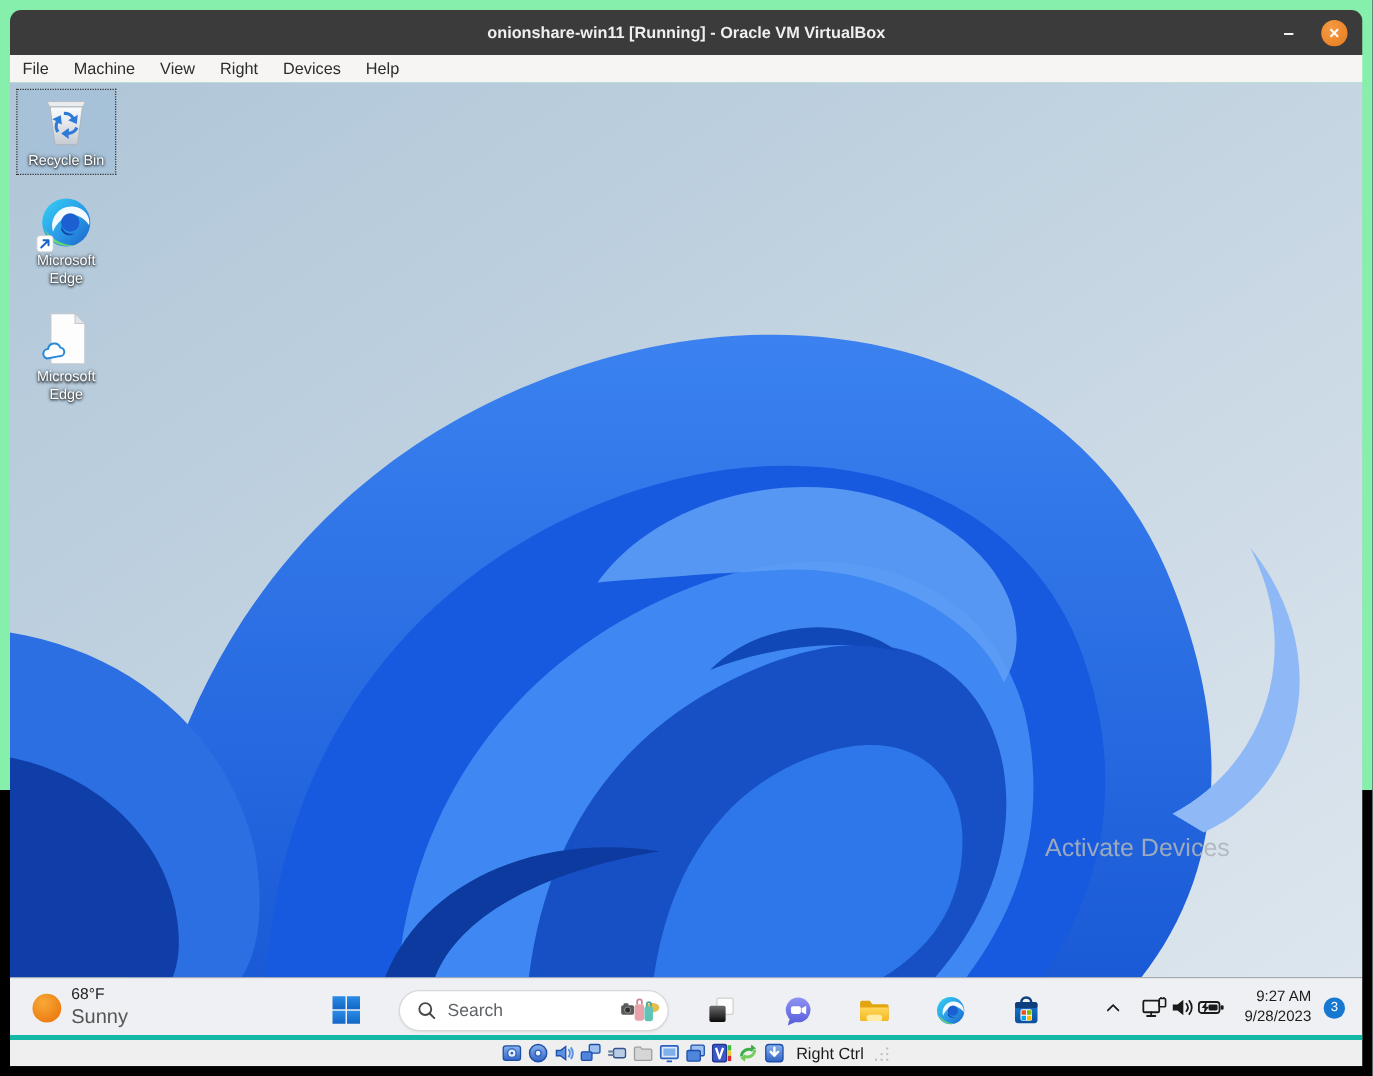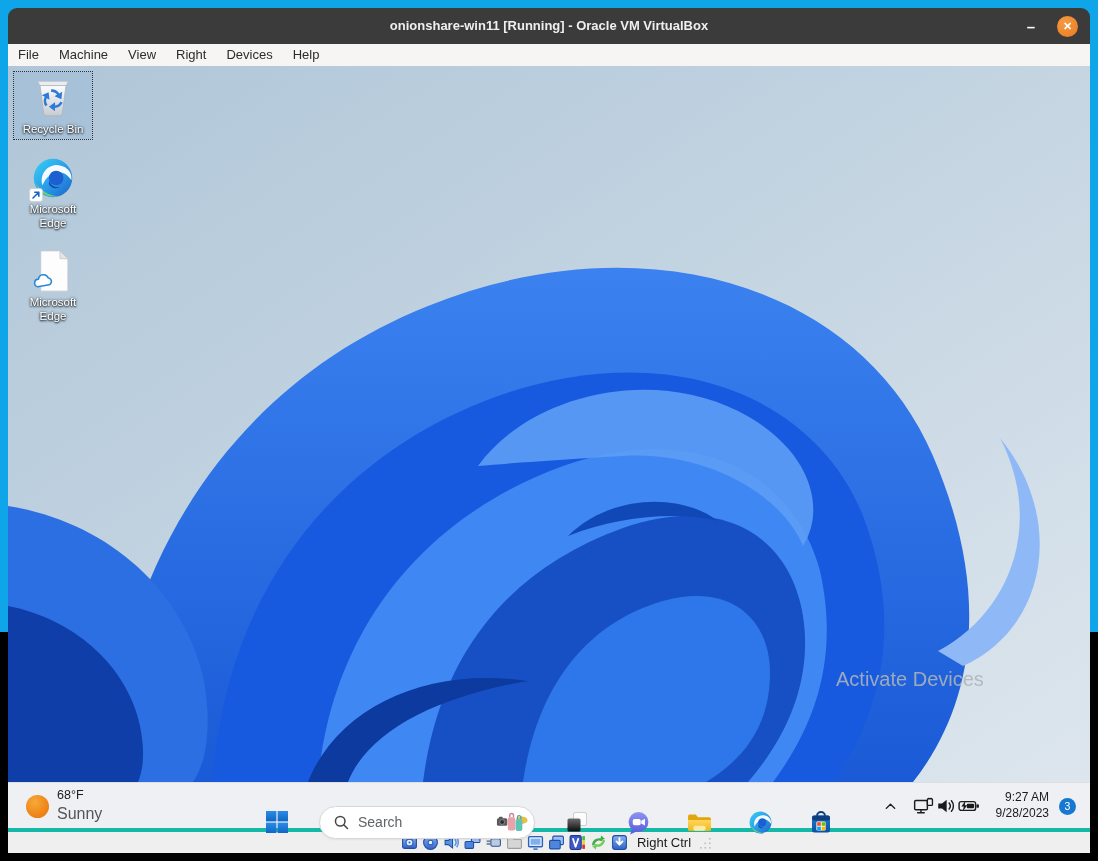--- a/index.html
+++ b/index.html
@@ -1,17 +1,17 @@
 <!DOCTYPE html>
 <html><head>
 <meta charset="utf-8">
 <style>
   * { margin:0; padding:0; box-sizing:border-box; }
   body { background:#000; font-family:"Liberation Sans", sans-serif; width:1098px; height:861px; overflow:hidden; }
-  .frame { width:1098px; height:632px; background:#0ea5e9; padding:8px; }
+  .frame { width:1098px; height:632px; background:#86efac; padding:8px; }
   .vbox-window { width:1082px; height:845px; display:flex; flex-direction:column; border-radius:9px 9px 0 0; overflow:hidden; }
 
   
   .titlebar { height:36px; background:#3b3b3b; position:relative; flex:none; }
   .titlebar .title { position:absolute; left:0; right:0; top:0; height:36px; line-height:36px; text-align:center; color:#efefef; font-size:13px; font-weight:bold; }
   .win-controls { position:absolute; right:12px; top:0; height:36px; display:flex; align-items:center; gap:16px; }
   .min-btn { color:#fff; font-size:15px; font-weight:bold; width:20px; text-align:center; cursor:default; }
   .close-btn { width:21px; height:21px; border-radius:50%; background:radial-gradient(circle at 35% 30%, #f49a43, #e87c1e); color:#fff; font-size:11px; font-weight:bold; display:flex; align-items:center; justify-content:center; }
 
   
@@ -31,21 +31,21 @@
   .watermark { position:absolute; left:828px; top:602px; color:#aeb4ba; }
   .watermark .wm-title { font-size:20px; font-weight:300; opacity:0.88; }
   .watermark .wm-sub { font-size:15px; font-weight:300; opacity:0.8; margin-top:6px; line-height:1.45; }
 
   
   .taskbar { height:46px; background:#eef0f3; border-top:1px solid rgba(0,0,0,0.07); position:relative; flex:none; }
   .weather { position:absolute; left:12px; top:0; height:46px; display:flex; align-items:center; gap:8px; padding:0 6px; }
   .sun { width:23px; height:23px; border-radius:50%; background:radial-gradient(circle at 38% 32%, #f7a938, #ed7d12 75%); }
   .weather .wtemp { font-size:12.5px; color:#1b1b1b; line-height:1.3; }
   .weather .wcond { font-size:16px; color:#555; line-height:1.3; }
-  .tb-center { position:absolute; left:50%; top:16px; transform:translateX(-50%); height:46px; display:flex; align-items:center; gap:23px; }
+  .tb-center { position:absolute; left:50%; top:2px; transform:translateX(-50%); height:46px; display:flex; align-items:center; gap:23px; }
   .tb-btn { width:38px; height:40px; border-radius:5px; display:flex; align-items:center; justify-content:center; }
   .search-pill { width:216px; height:33px; background:#fff; border:1px solid #d6d8da; border-radius:17px; display:flex; align-items:center; padding:0 6px 0 13px; gap:8px; box-shadow:0 1px 2px rgba(0,0,0,0.06); }
   .search-pill input { border:none; outline:none; flex:1; font-size:14px; color:#222; background:transparent; font-family:"Liberation Sans", sans-serif; min-width:0; }
   .search-pill input::placeholder { color:#5f6368; opacity:1; }
 
   .tray { position:absolute; right:14px; top:0; height:46px; display:flex; align-items:center; }
   .tray-btn { height:36px; display:flex; align-items:center; justify-content:center; padding:0 5px; border-radius:4px; }
   .sysicons { display:flex; align-items:center; gap:2px; margin:0 8px 0 10px; }
   .clock { text-align:right; font-size:12px; color:#1b1b1b; line-height:1.3; margin:0 4px 0 8px; }
   .badge { width:17px; height:17px; border-radius:50%; background:#1778d2; color:#fff; font-size:10.5px; display:flex; align-items:center; justify-content:center; margin-left:6px; }

